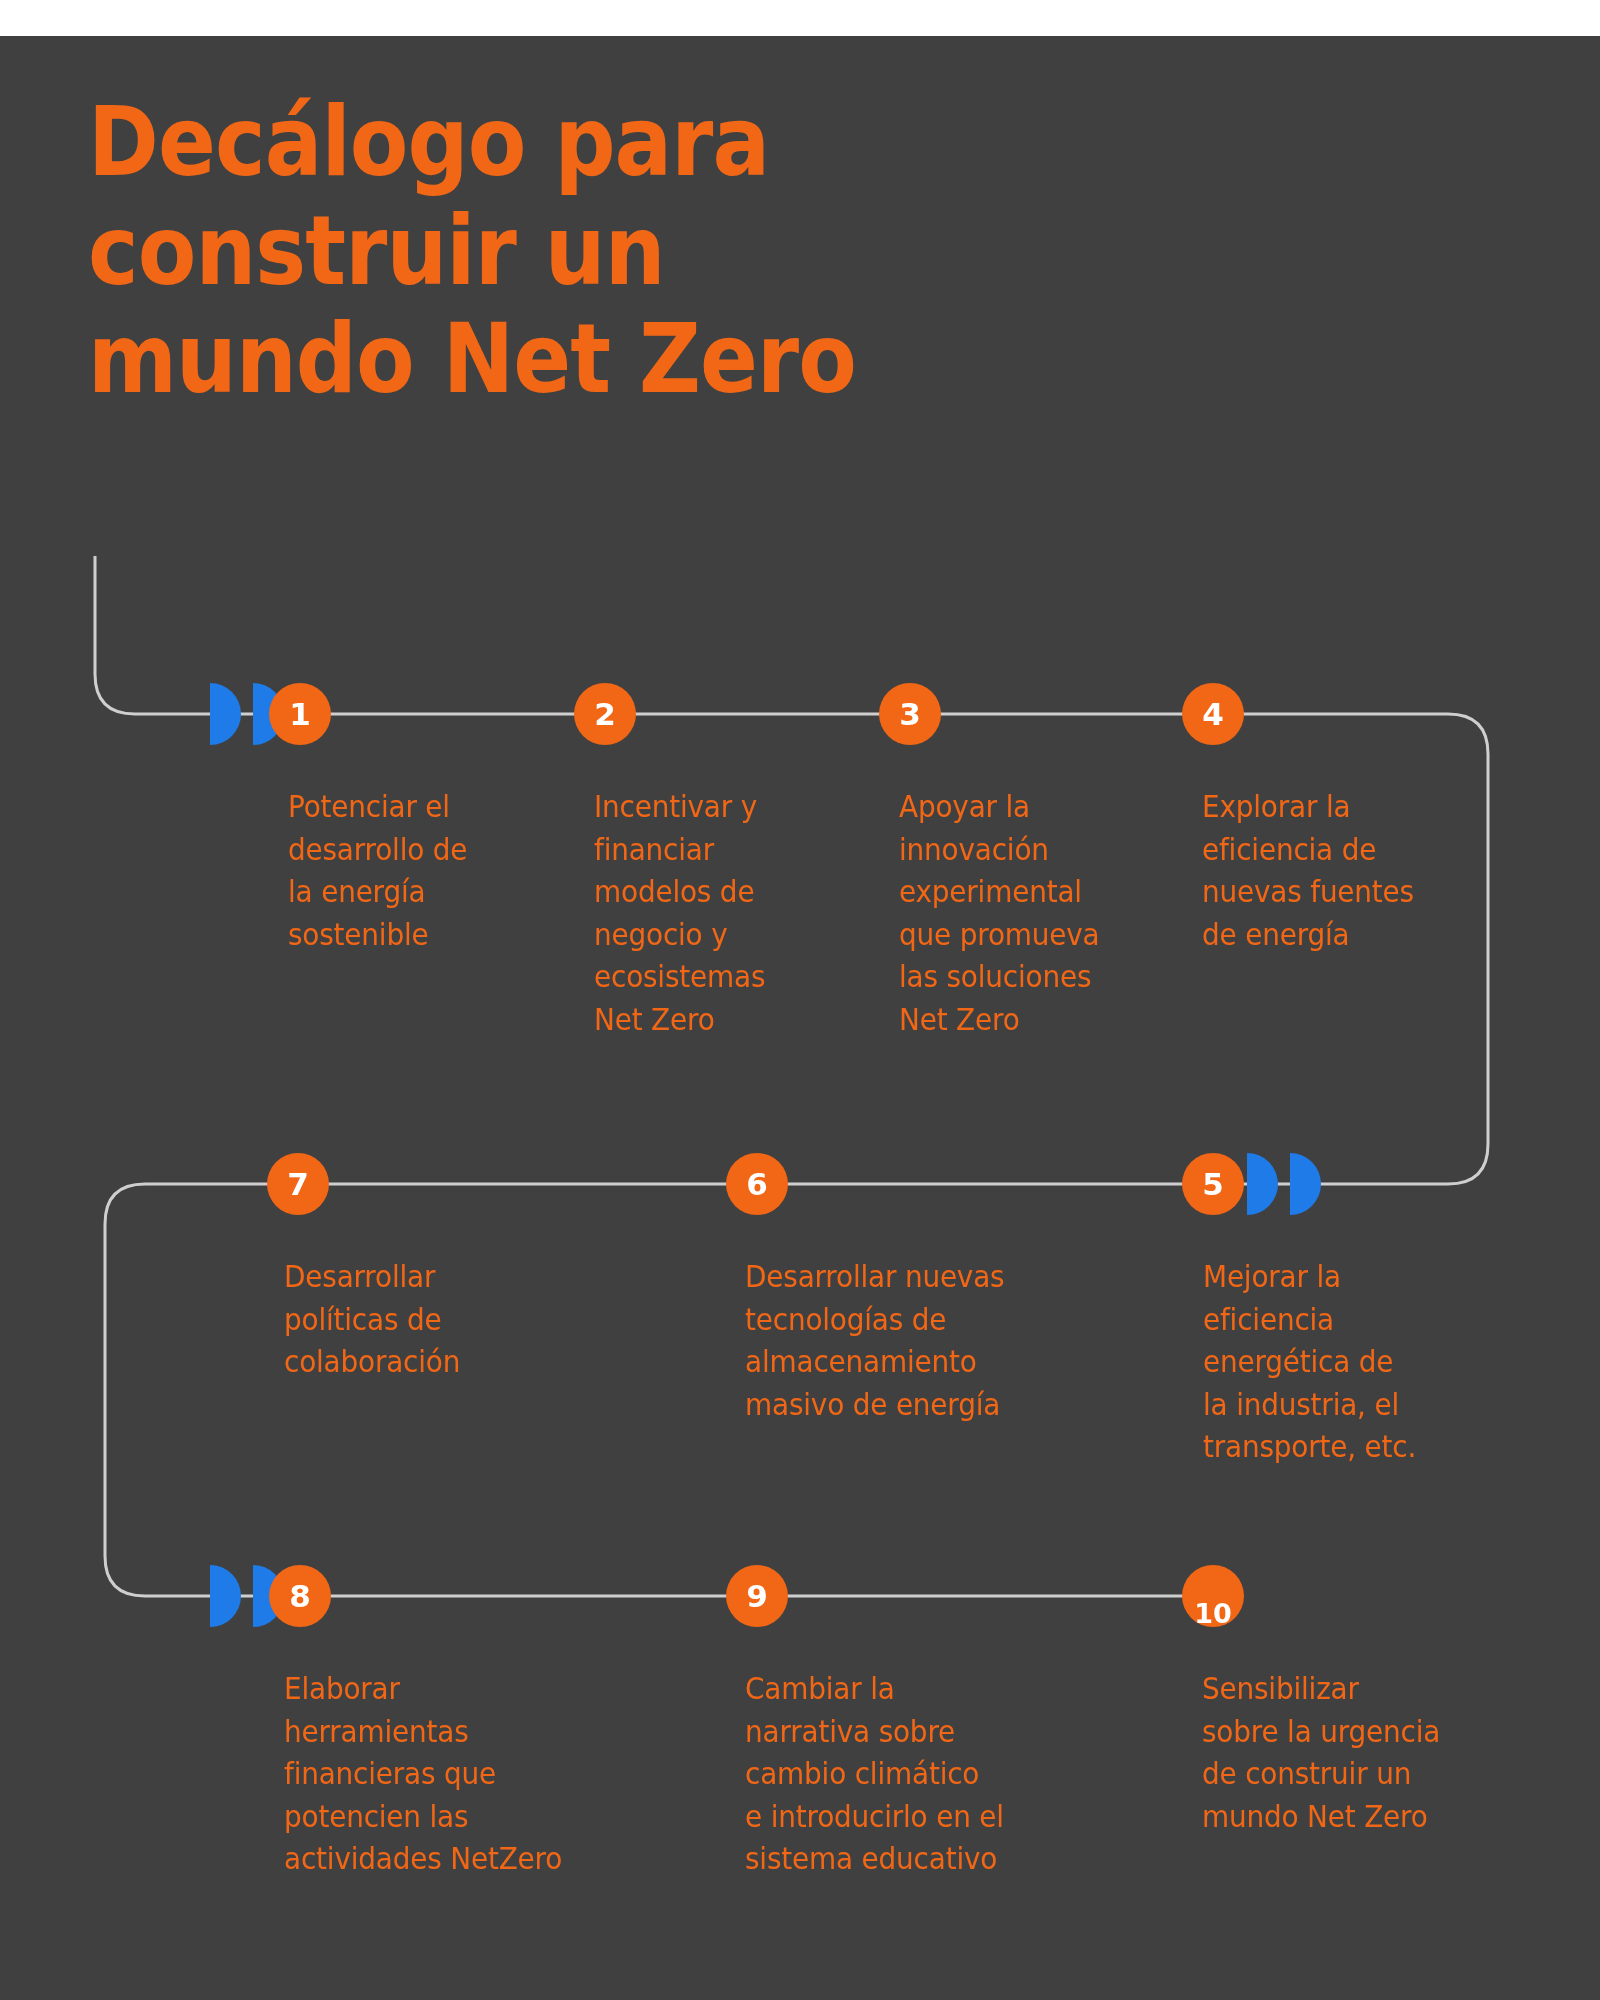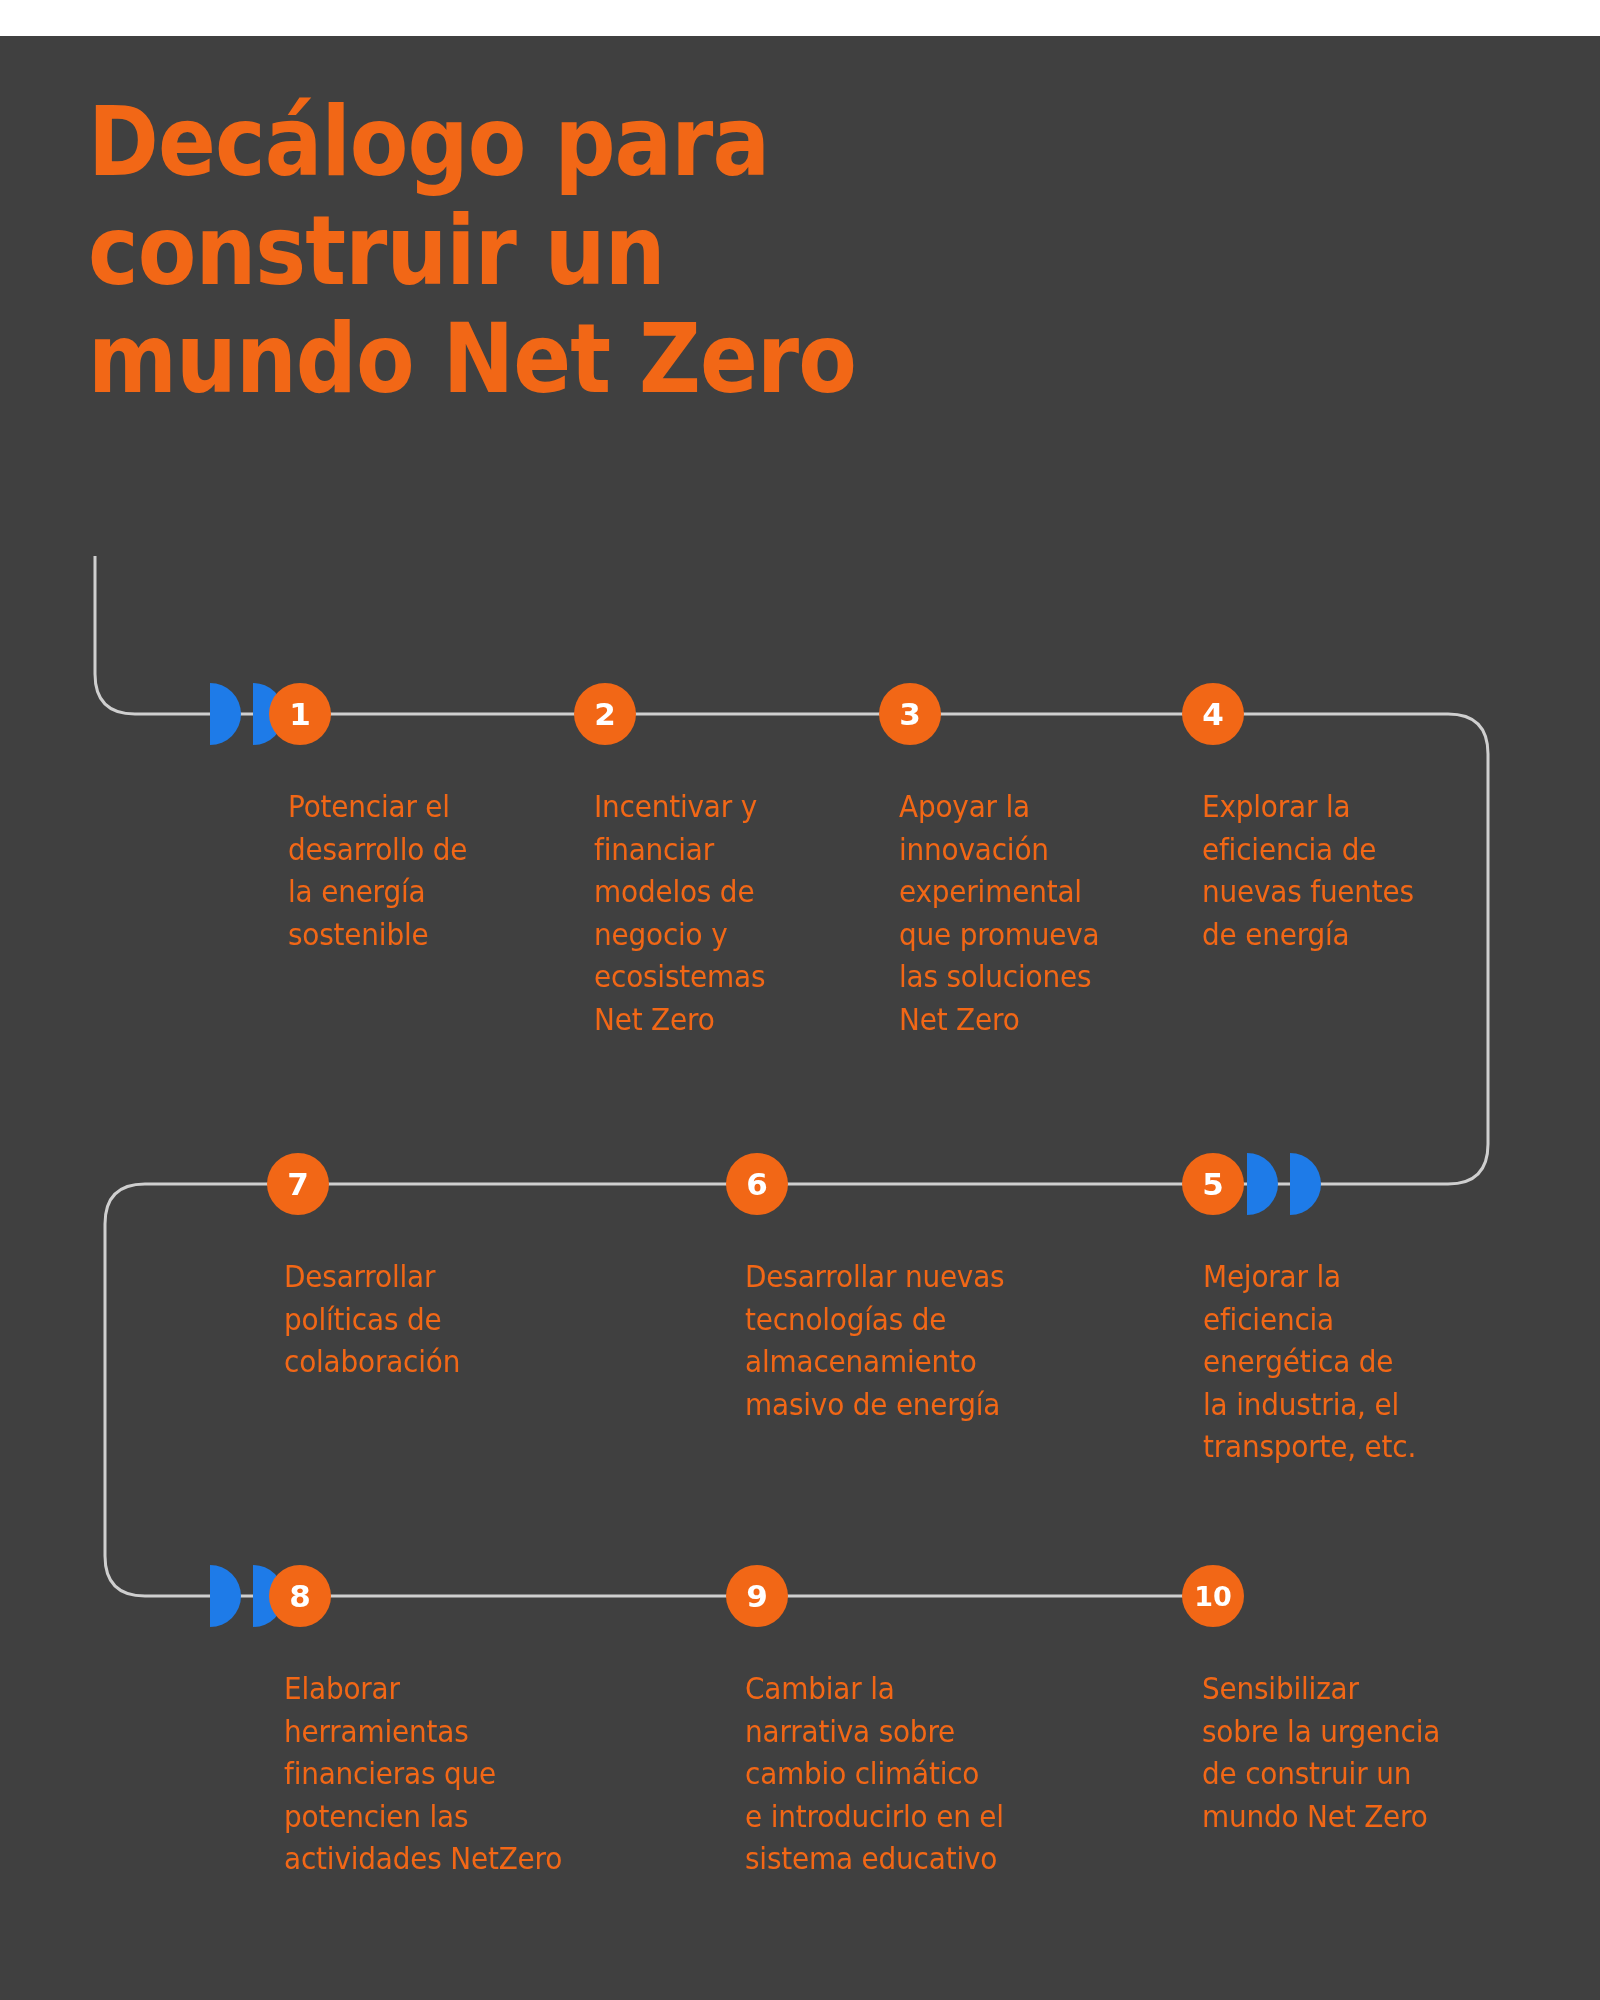--- a/index.html
+++ b/index.html
@@ -61,21 +61,21 @@
     display: flex;
     align-items: center;
     justify-content: center;
     font-family: "DejaVu Sans", "Liberation Sans", sans-serif;
     font-weight: 700;
     font-size: 31px;
     line-height: 1;
     transform: translate(-50%, -50%);
     z-index: 4;
   }
-  .node.wide { font-size: 27px; }
+  .node.wide { font-size: 27px; align-items: flex-end; }
 
   
   .bluemark {
     position: absolute;
     z-index: 3;
     transform: translate(0, -50%);
     display: block;
   }
 
   

